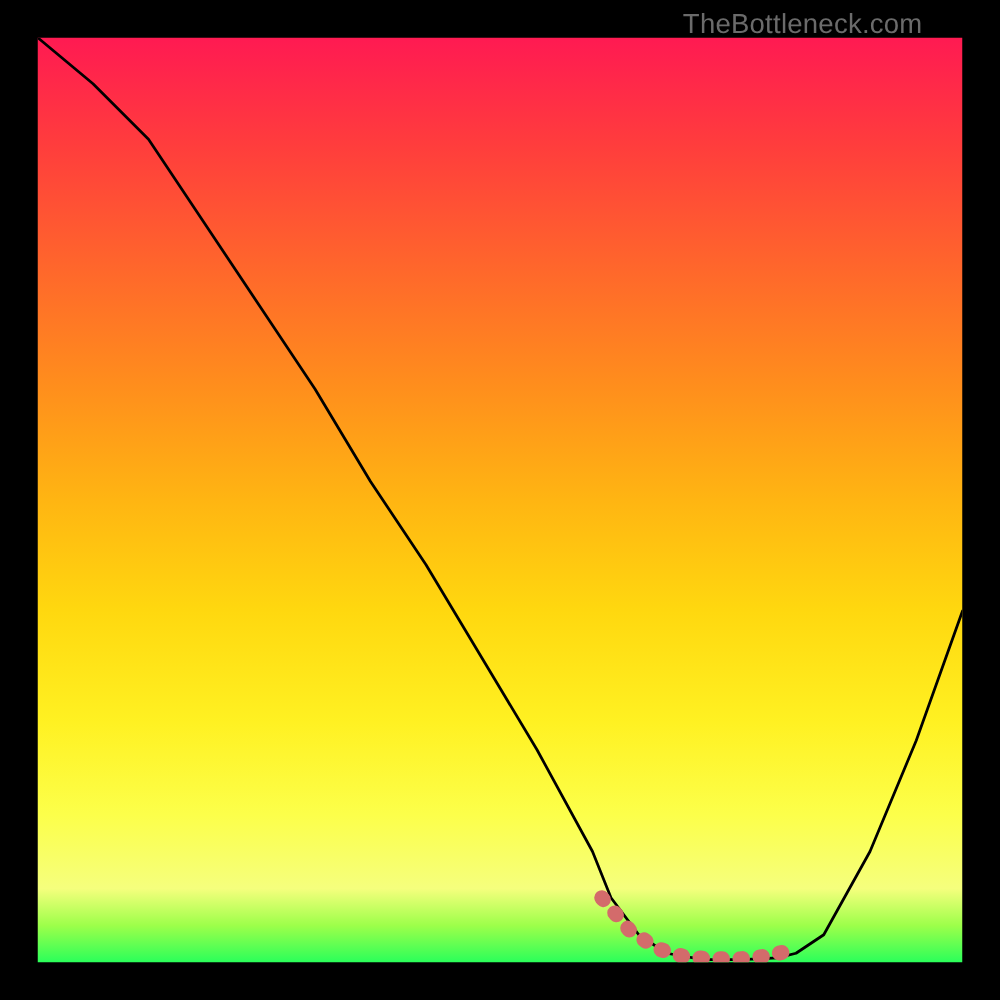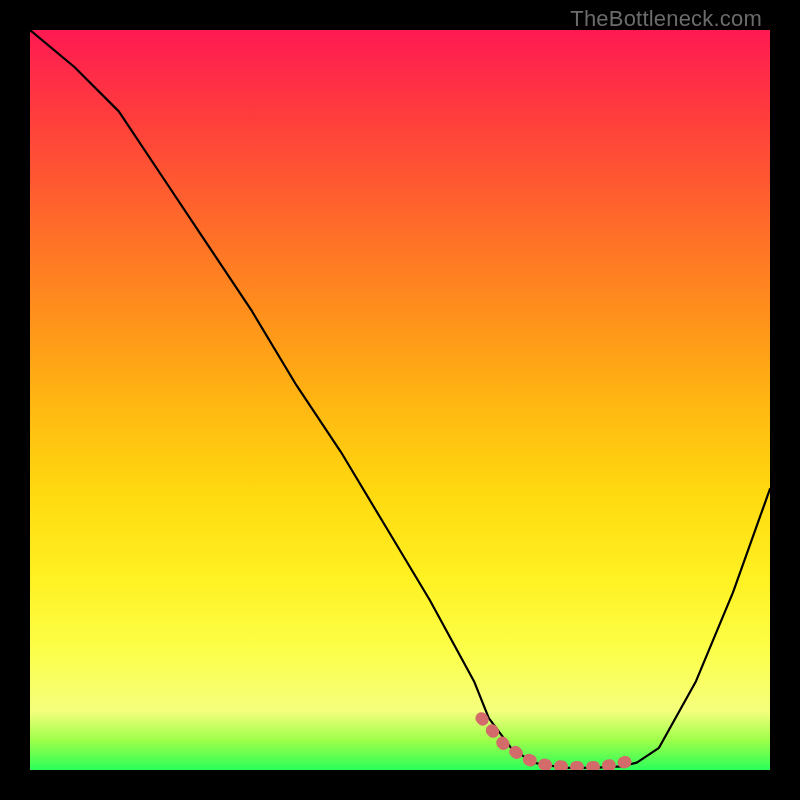--- a/index.html
+++ b/index.html
@@ -8,21 +8,20 @@
     width: 800px;
     height: 800px;
     background: #000;
     overflow: hidden;
   }
   .frame {
     position: relative;
     width: 768px;
     height: 800px;
     background: #000;
-    padding-left: 24px;
   }
   .plot-area {
     position: absolute;
     left: 30px;
     top: 30px;
     width: 740px;
     height: 740px;
     overflow: hidden;
   }
   .gradient-bg {

